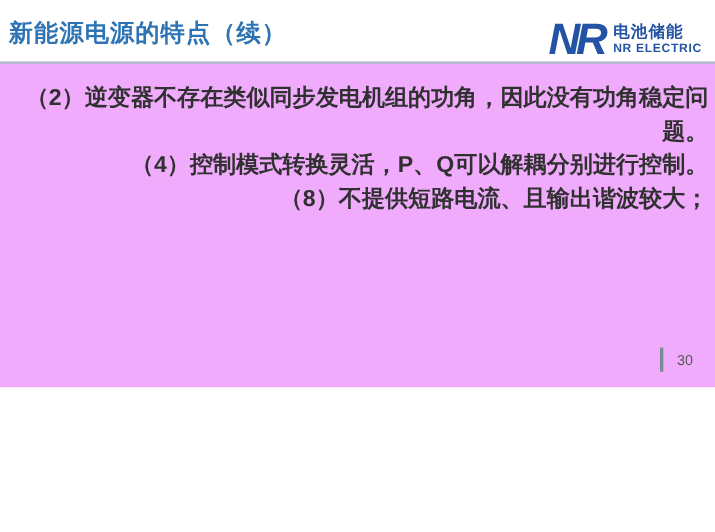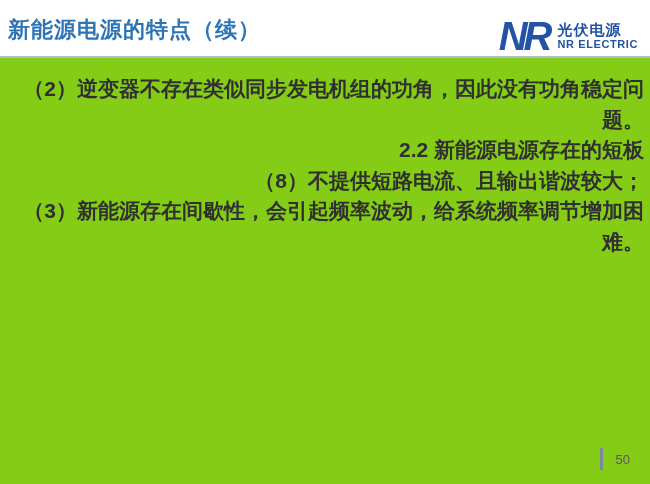--- a/index.html
+++ b/index.html
@@ -4,22 +4,22 @@
 <style>
   * { box-sizing: border-box; }
   html, body { margin: 0; padding: 0; }
   body {
     width: 650px; height: 484px;
     background: #ffffff;
     font-family: "Liberation Sans", "DejaVu Sans", sans-serif;
   }
   .slide {
     position: relative;
-    width: 650px; height: 484px;
-    background: #84cc16;
+    width: 650px; height: 352px;
+    background: #f0abfc;
     overflow: hidden;
   }
   
   .header {
     position: absolute; top: 0; left: 0;
     width: 650px; height: 56px;
     background: #ffffff;
   }
   .slide-title {
     position: absolute; left: 8px; top: 15px;
@@ -82,31 +82,30 @@
 <body>
 
 <div class="slide">
 
   <div class="header">
     <div class="slide-title">新能源电源的特点（续）</div>
 
     <div class="logo">
       <div class="logo-mark">NR</div>
       <div class="logo-text">
-        <span class="logo-cn">光伏电源</span>
+        <span class="logo-cn">电池储能</span>
         <span class="logo-en">NR ELECTRIC</span>
       </div>
     </div>
   </div>
 
   <div class="header-divider"></div>
 
   <div class="content">
     <p>（2）逆变器不存在类似同步发电机组的功角，因此没有功角稳定问题。</p>
-    <p>2.2 新能源电源存在的短板</p>
+    <p>（4）控制模式转换灵活，P、Q可以解耦分别进行控制。</p>
     <p>（8）不提供短路电流、且输出谐波较大；</p>
-    <p>（3）新能源存在间歇性，会引起频率波动，给系统频率调节增加困难。</p>
   </div>
 
   <div class="footer-bar"></div>
-  <div class="page-number">50</div>
+  <div class="page-number">30</div>
 
 </div>
 
 </body></html>

